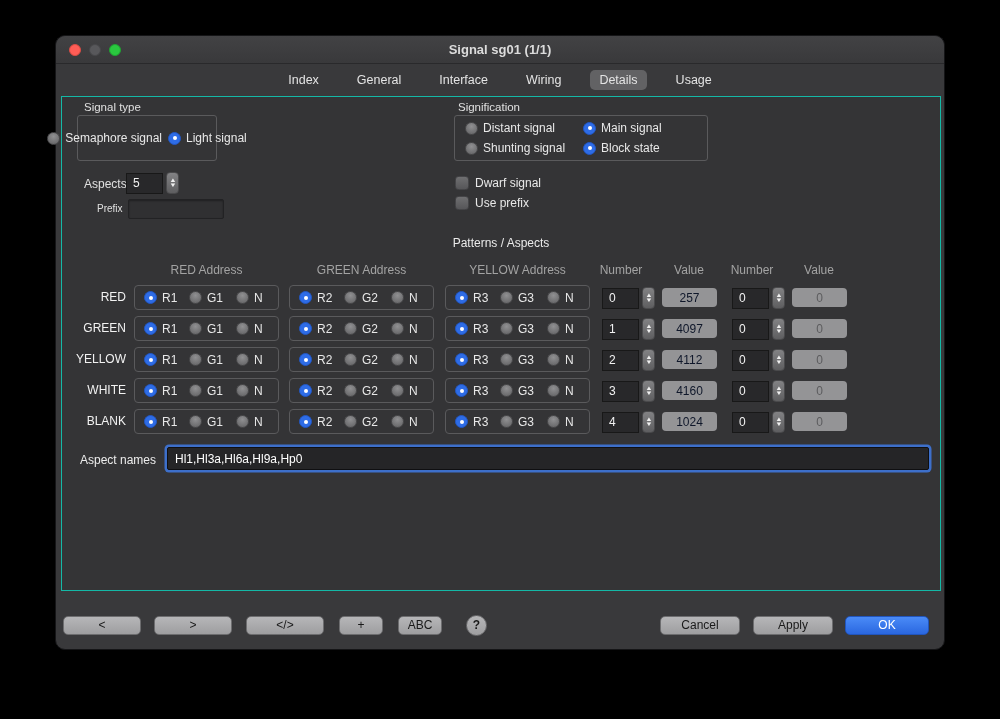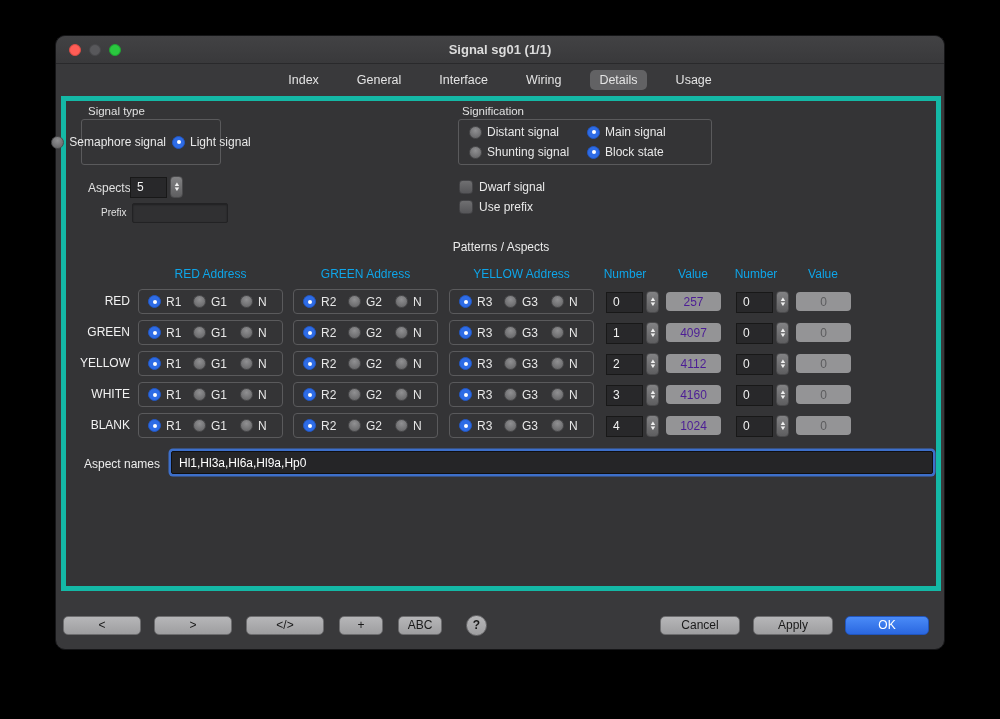--- a/index.html
+++ b/index.html
@@ -9,46 +9,46 @@
   .titlebar{position:relative;height:28px;background:linear-gradient(#424244,#39393b);border-bottom:1px solid #29292b;border-radius:10px 10px 0 0}
   .traffic{position:absolute;left:13px;top:8px;display:flex;gap:8px;z-index:2}
   .tl{width:12px;height:12px;border-radius:50%;display:inline-block}
   .tl.red{background:#ff5d56;border:1px solid #d94c44}
   .tl.gray{background:#58585b;border:1px solid #47474a}
   .tl.green{background:#2ac83f;border:1px solid #1fa332}
   .title{height:28px;line-height:28px;text-align:center;color:#dcdcdc;font-size:13px;font-weight:700}
   .tabs{height:32px;display:flex;justify-content:center;align-items:center;gap:20px}
   .tab{padding:3px 9px;font-size:12.5px;color:#e4e4e4;border-radius:5px}
   .tab.sel{background:#626264}
-  .panel{position:absolute;left:5px;top:60px;width:880px;height:495px;background:#343436;border:5px solid #14b8a6;font-size:12px;color:#e8e8e8}
+  .panel{position:absolute;left:5px;top:60px;width:880px;height:495px;background:#343436;border:1px solid #14b8a6;font-size:12px;color:#e8e8e8}
   .flabel{position:absolute;font-size:11.5px;color:#e0e0e0;white-space:nowrap}
   .gbox{position:absolute;border:1px solid #5a5a5c;border-radius:3px}
   .stbox{left:15px;top:18px;width:140px;height:46px;display:flex;flex-direction:row;justify-content:center;gap:6px;padding:0 9px}
   .sgbox{left:392px;top:18px;width:254px;height:46px;display:grid;grid-template-columns:118px auto;row-gap:6px;align-content:center;padding:0 10px}
   .opt{display:inline-flex;align-items:center;gap:5px;white-space:nowrap}
   .rd{width:13px;height:13px;border-radius:50%;background:radial-gradient(circle at 50% 32%,#909092,#606062);border:1px solid #4b4b4d;flex:none;position:relative}
   .rd.on{background:#2e6ce6;border-color:#2257c4}
   .rd.on::after{content:"";position:absolute;width:4px;height:4px;border-radius:50%;background:#fff;left:3.5px;top:3.5px}
   .cbrow{position:absolute;display:flex;align-items:center;gap:6px;height:16px}
   .cb{width:14px;height:14px;border-radius:3.5px;background:linear-gradient(#6f6f71,#565659);border:1px solid #454548;flex:none}
   .spin{position:absolute;display:flex;align-items:center}
   .sfld{width:37px;height:21px;background:#28282a;border:1px solid #181818;color:#f2f2f2;display:inline-flex;align-items:center;padding-left:6px;font-size:12px}
   .step{width:13px;height:22px;margin-left:3px;background:linear-gradient(#828284,#5e5e60);border:1px solid #4a4a4c;border-radius:4px;display:inline-flex;flex-direction:column;align-items:center;justify-content:center;color:#f0f0f0}
   .step i{font-style:normal;font-size:6px;line-height:5.5px;transform:scaleX(1.25)}
   .pfield{position:absolute;left:66px;top:102px;width:96px;height:20px;background:#303032;border:1px solid #222224;border-radius:2px;box-shadow:inset 0 1px 2px rgba(0,0,0,.35);color:#f0f0f0;display:flex;align-items:center;padding-left:6px}
   .center-title{position:absolute;left:0;top:139px;width:100%;text-align:center;color:#eaeaea}
-  .hdr{position:absolute;top:166px;text-align:center;color:#0ea5e9;font-size:12px}
+  .hdr{position:absolute;top:166px;text-align:center;color:#a3a3a3;font-size:12px}
   .prow{position:absolute;left:0;width:100%;height:26px}
   .rlab{position:absolute;left:0;top:0;width:64px;height:25px;line-height:25px;text-align:right;color:#f2f2f2}
   .abox{position:absolute;top:0;width:145px;height:25px;border:1px solid #5a5a5c;border-radius:4px;display:flex;align-items:center;padding:0 6px 0 9px}
   .abox .opt:nth-child(1){width:45px}
   .abox .opt:nth-child(2){width:47px}
   .c-a1{left:72px}.c-a2{left:227px}.c-a3{left:383px}
   .c-n1{left:540px;top:2px}.c-n2{left:670px;top:2px}
-  .chip{position:absolute;top:3px;width:55px;height:19px;border-radius:4px;background:#949496;color:#4c1d95;display:inline-flex;align-items:center;justify-content:center;font-size:12px}
+  .chip{position:absolute;top:3px;width:55px;height:19px;border-radius:4px;background:#949496;color:#0f172a;display:inline-flex;align-items:center;justify-content:center;font-size:12px}
   .chip.dis{color:#5c5c5e}
   .c-v1{left:600px}.c-v2{left:730px}
   .anlabel{position:absolute;left:18px;top:352px;height:22px;line-height:22px;color:#ece往}
   .anlabel{color:#ececec}
   .anfield{position:absolute;left:105px;top:350px;width:762px;height:23px;background:#252527;border:1px solid #0f0f11;border-radius:2px;box-shadow:0 0 0 2.5px rgba(63,122,228,.85);display:flex;align-items:center;padding-left:7px;color:#fff}
   .footer{position:absolute;left:0;top:555px;width:100%;height:60px;display:flex;align-items:center;padding:8px 15px 0 7px}
   .btn{height:19px;border-radius:5px;background:linear-gradient(#b6b6b8,#9e9ea0);color:#1a1a1a;font-size:12px;display:inline-flex;align-items:center;justify-content:center;border:1px solid #6d6d6f;flex:none}
   .btn.primary{background:linear-gradient(#4a8bf7,#2a67e0);color:#fff;border-color:#2155bd}
   .help{width:21px;height:21px;border-radius:50%;background:linear-gradient(#b6b6b8,#9e9ea0);border:1px solid #6d6d6f;color:#1a1a1a;display:inline-flex;align-items:center;justify-content:center;font-size:12px;font-weight:700;flex:none}
   .spacer{flex:1}

